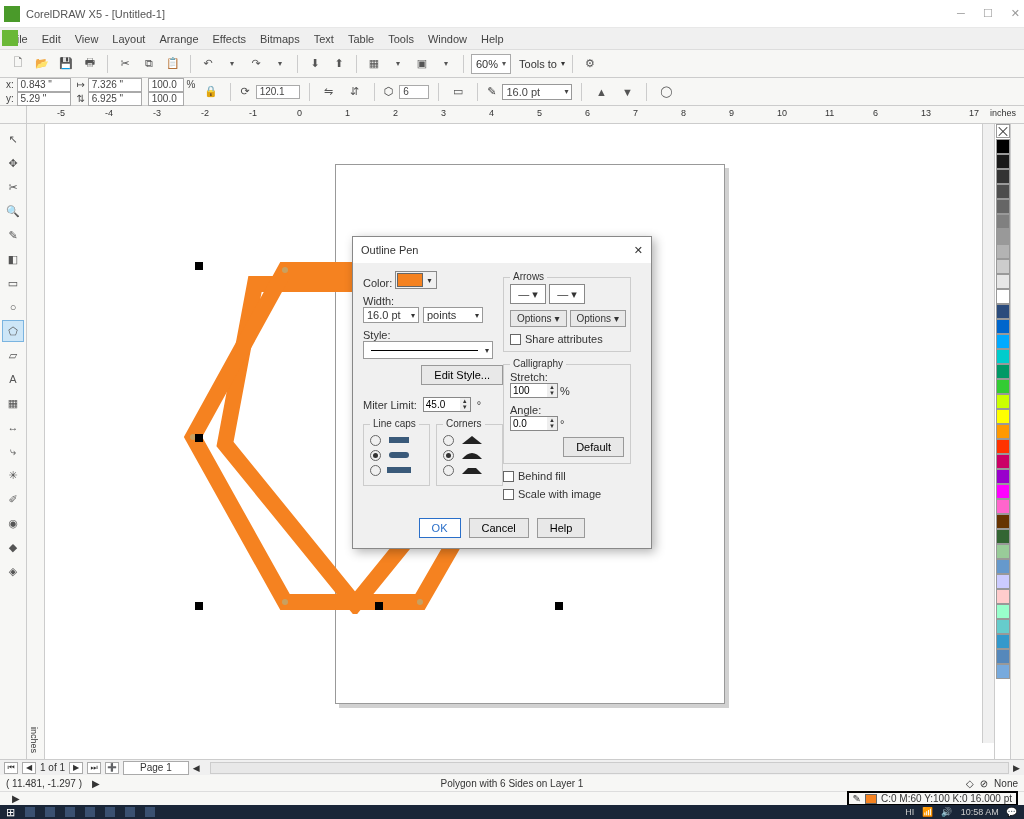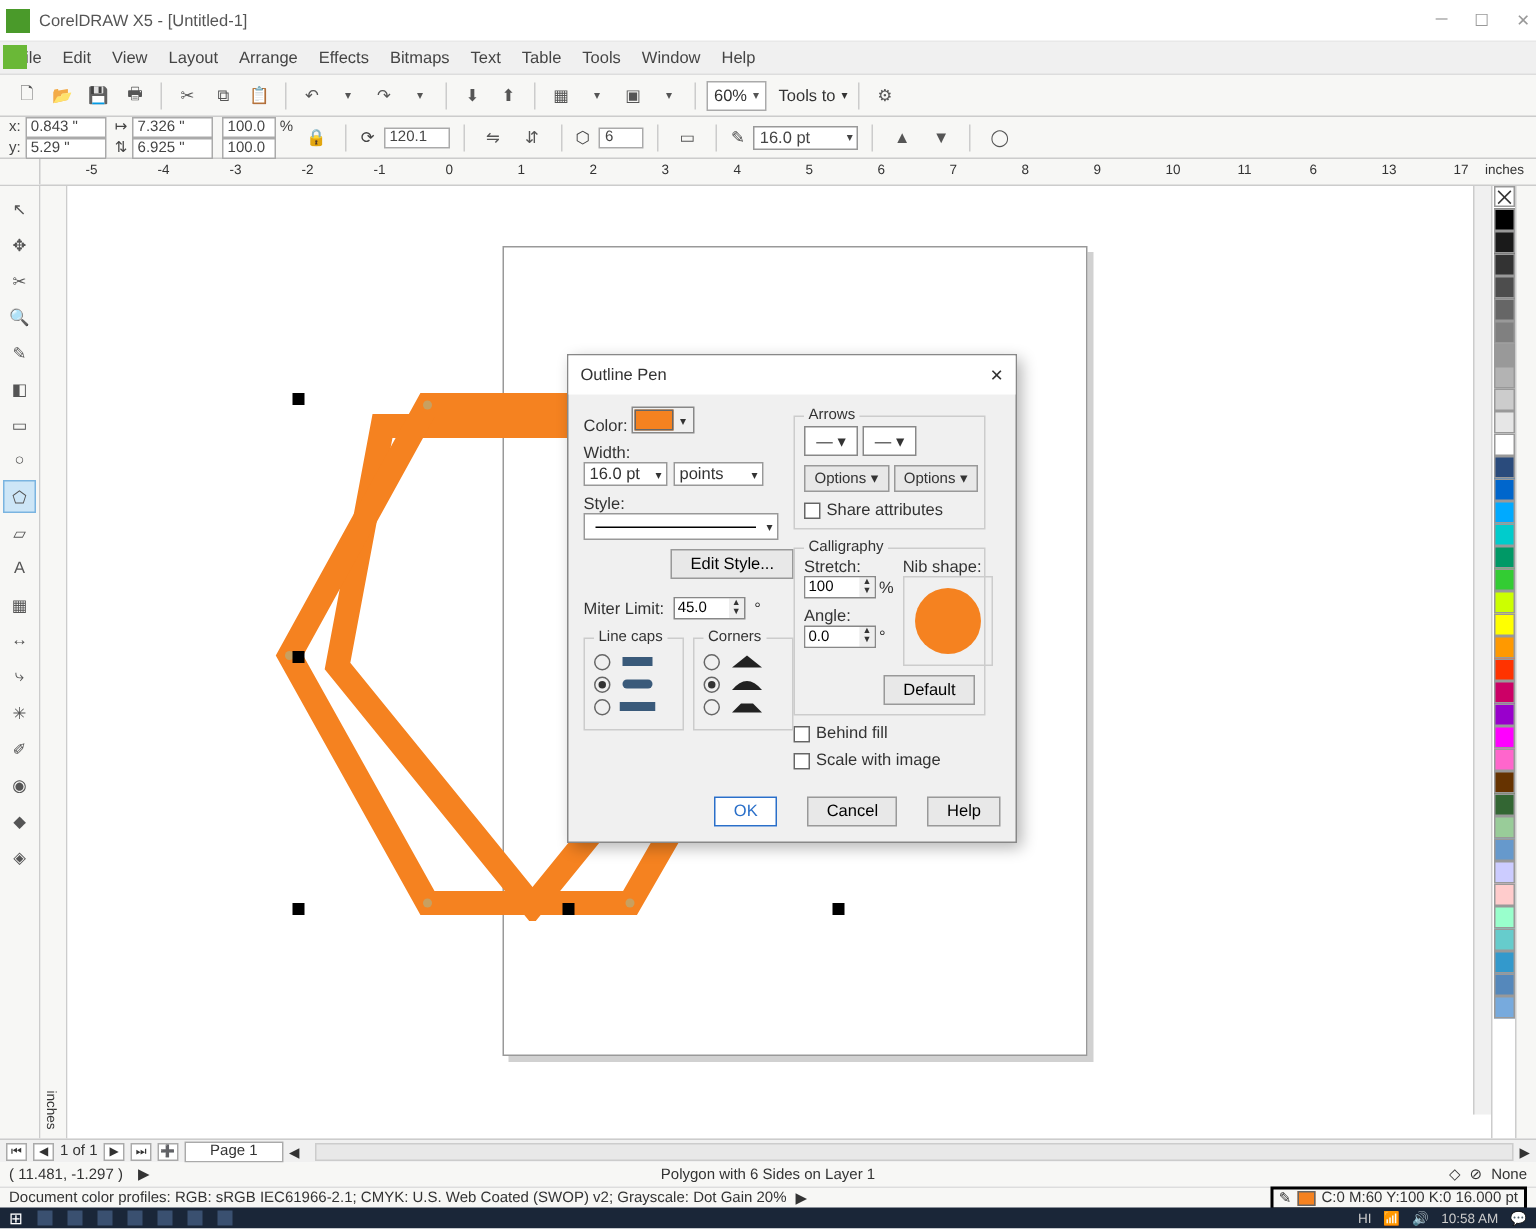--- a/index.html
+++ b/index.html
@@ -50,21 +50,21 @@
 .sel-handle { position:absolute; width:8px; height:8px; background:#000; }
 .sel-x { position:absolute; font-size:14px; font-weight:bold; }
 
 .rightbar { position:absolute; right:0; top:124px; bottom:60px; width:14px; background:#f7f7f5; border-left:1px solid #ccc; }
 .colorpal { position:absolute; right:14px; top:124px; bottom:60px; width:16px; background:#fff; border-left:1px solid #ccc; display:flex; flex-direction:column; }
 .colorpal .sw { height:15px; width:14px; margin:0 auto; border:1px solid #999; }
 .colorpal .xsw { height:14px; width:14px; margin:0 auto 1px; border:1px solid #999; background:#fff; position:relative; }
 .colorpal .xsw::before, .colorpal .xsw::after { content:""; position:absolute; left:0; right:0; top:50%; border-top:1px solid #333; }
 .colorpal .xsw::before { transform:rotate(45deg);} .colorpal .xsw::after { transform:rotate(-45deg);}
 
-.dialog { position:absolute; left:378px; top:236px; width:300px; background:#f0f0f0; border:1px solid #888; box-shadow:3px 3px 10px rgba(0,0,0,0.3); font-size:11px; }
+.dialog { position:absolute; left:352px; top:236px; width:300px; background:#f0f0f0; border:1px solid #888; box-shadow:3px 3px 10px rgba(0,0,0,0.3); font-size:11px; }
 .dialog .dtitle { height:26px; display:flex; align-items:center; justify-content:space-between; padding:0 8px; background:#fff; }
 .dialog .dbody { padding:8px 10px 10px; display:flex; gap:0; }
 .dialog .col { display:flex; flex-direction:column; gap:6px; }
 .fldset { border:1px solid #ccc; padding:6px; position:relative; margin-top:6px;}
 .fldset .legend { position:absolute; top:-7px; left:6px; background:#f0f0f0; padding:0 3px; font-size:10px; }
 .corner-opt { display:flex; align-items:center; gap:6px; margin:3px 0; }
 .radio { width:11px; height:11px; border:1px solid #666; border-radius:50%; display:inline-block; position:relative;}
 .radio.checked::after { content:""; width:5px; height:5px; background:#333; border-radius:50%; position:absolute; left:2px; top:2px;}
 .cornershape { width:24px; height:12px; }
 .dlgbtn { border:1px solid #999; background:#e8e8e8; padding:3px 12px; cursor:default; font-size:11px;}
@@ -460,40 +460,34 @@
                 <span class="spin">
                   <input value="0.0" style="">
                   <span class="arrows">
                     <span>▲</span>
                     <span>▼</span>
                   </span>
                 </span> 
                 <span>°</span>
               </div>
           </div>
-          <div>
-            <div>Nib shape:</div>
-            <div class="nibbox">
-                <div class="nib"></div>
-              </div>
-          </div>
         </div>
         <div style="text-align:right; margin-top:6px"><button class="dlgbtn">Default</button></div>
       </div>
       <div class="chk">
           <span class="box"></span>
           <span>Behind fill</span>
         </div>
       <div class="chk">
           <span class="box"></span>
           <span>Scale with image</span>
         </div>
     </div>
   </div>
-  <div style="display:flex; gap:20px; justify-content:flex-end; padding:8px 10px 10px">
+  <div style="display:flex; gap:8px; justify-content:center; padding:8px 10px 10px">
     <button class="dlgbtn primary">OK</button>
     <button class="dlgbtn">Cancel</button>
     <button class="dlgbtn">Help</button>
   </div>
 </div>
 
 <div class="pagebar">
   <span class="pgbtn">⏮</span>
   <span class="pgbtn">◀</span>
   <span>1 of 1</span>
@@ -510,21 +504,20 @@
   <span>( 11.481, -1.297 )</span>
   <span style="margin-left:10px">▶</span>
   <span class="center">Polygon with 6 Sides on Layer 1</span>
   <div class="right">
     <span>◇</span>
     <span style="position:relative">⊘</span>
     <span>None</span>
   </div>
 </div>
 <div class="status2">
-  <span>Document color profiles: RGB: sRGB IEC61966-2.1; CMYK: U.S. Web Coated (SWOP) v2; Grayscale: Dot Gain 20%</span>
   <span style="margin-left:6px">▶</span>
   <div class="right">
     <span>✎</span>
     <span class="sw2"></span>
     <span>C:0 M:60 Y:100 K:0  16.000 pt</span>
   </div>
 </div>
 
 <div class="taskbar">
   <span style="color:#fff">⊞</span>

